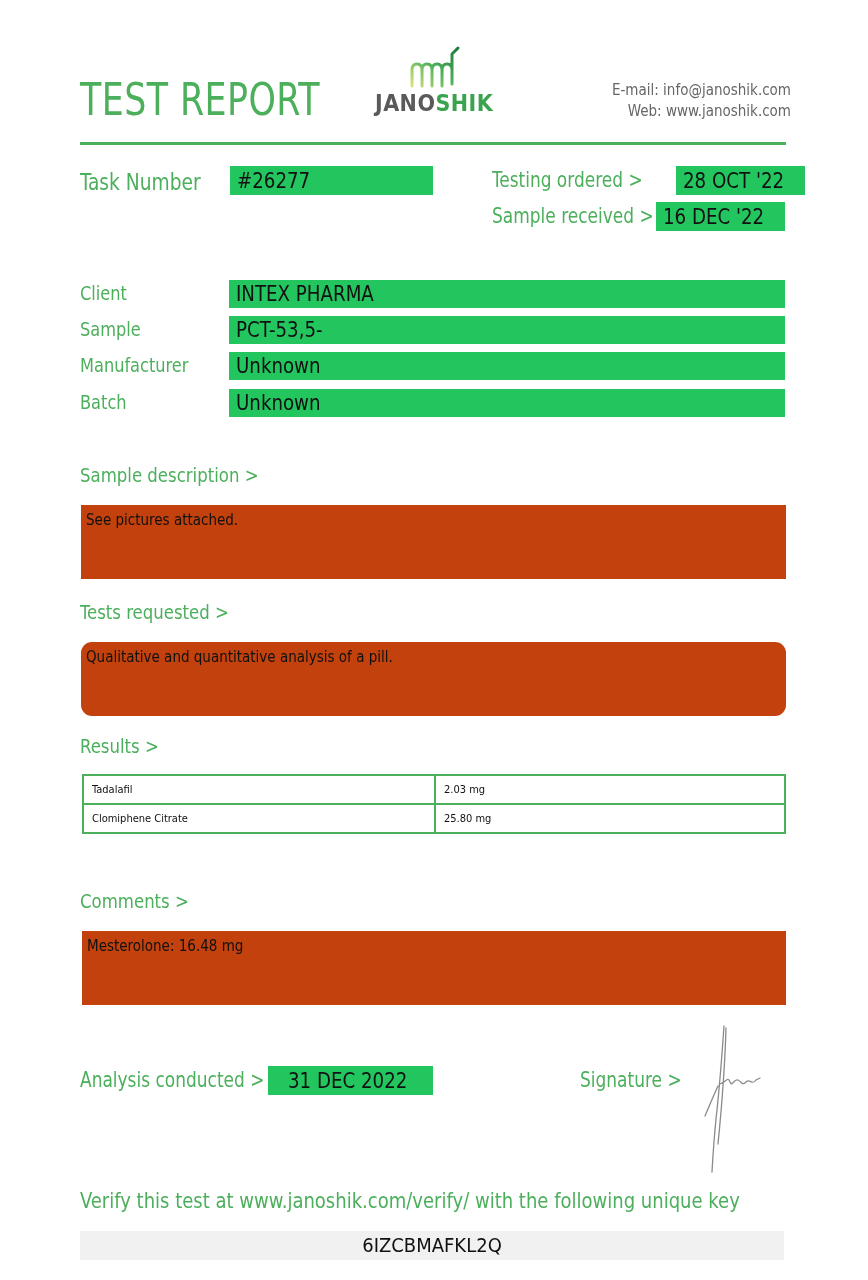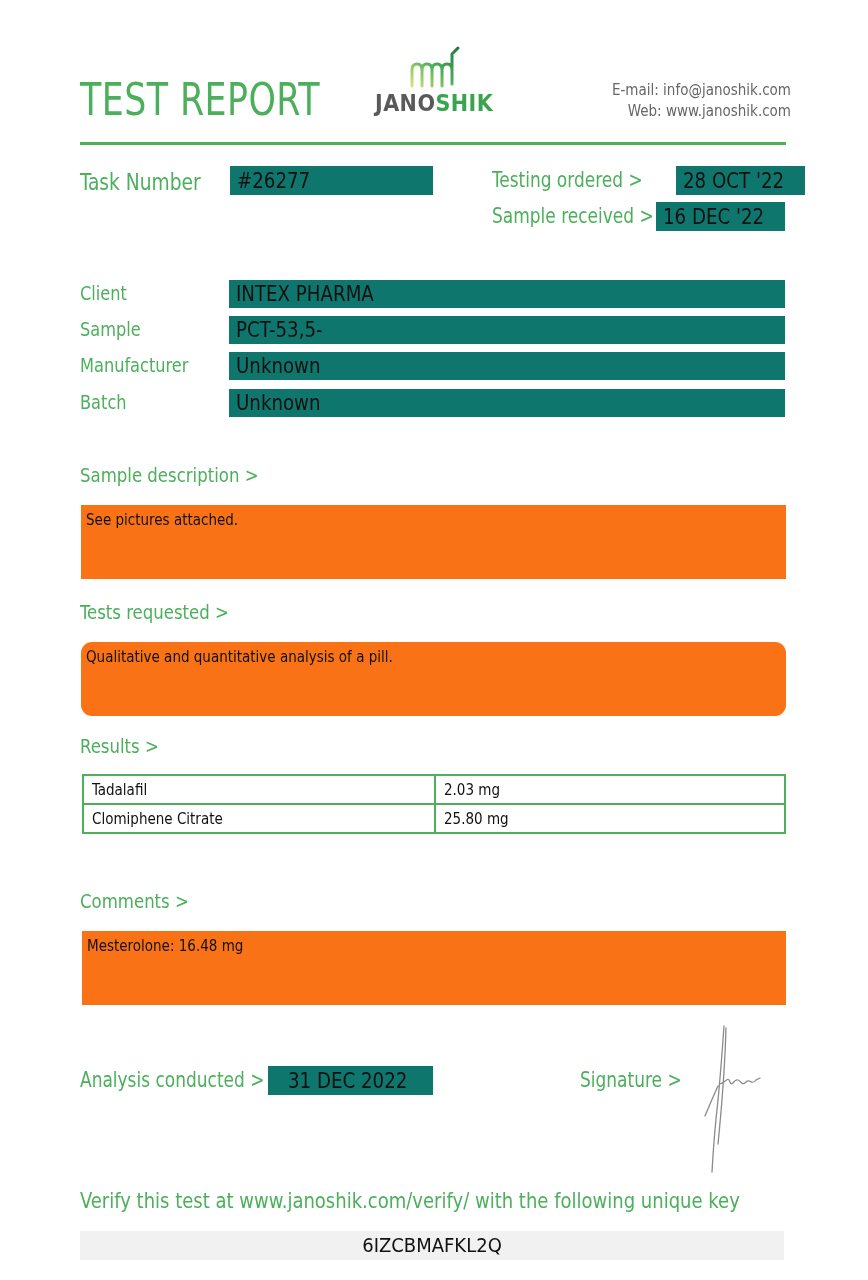--- a/index.html
+++ b/index.html
@@ -9,26 +9,26 @@
   .title { left:80px; top:74px; font-size:44px; color:#4caf5c; letter-spacing:0.5px;
            font-family:"DejaVu Sans","Liberation Sans",sans-serif; font-stretch:condensed; transform:scaleX(0.88); transform-origin:left; }
   .logo { left:372px; top:44px; width:130px; height:78px; }
   .logo-text { position:absolute; left:3px; top:46px; font-size:23px; font-weight:bold; letter-spacing:0.5px;
                font-family:"DejaVu Sans","Liberation Sans",sans-serif; transform:scaleX(0.9); transform-origin:left; }
   .logo-text .dark { color:#5a5a5a; }
   .logo-text .grad { color:#3aa34e; }
   .contact { right:77px; top:80px; text-align:right; font-size:15px; color:#666; line-height:21px; }
   .hr { left:80px; top:142px; width:706px; height:3px; background:#4caf5c; }
   .lbl { font-size:21px; color:#4caf5c; transform:scaleX(0.9); transform-origin:left; white-space:nowrap; }
-  .val-box { background:#0f766e; color:#111; font-size:22px; padding-left:7px; box-sizing:border-box; white-space:nowrap; }
+  .val-box { background:#22c55e; color:#111; font-size:22px; padding-left:7px; box-sizing:border-box; white-space:nowrap; }
   .val-box span { display:inline-block; transform:scaleX(0.92); transform-origin:left; }
   .section-h { font-size:20px; color:#4caf5c; transform:scaleX(0.92); transform-origin:left; white-space:nowrap; }
-  .textbox { background:#f97316; font-size:15px; color:#111; padding:6px 5px; box-sizing:border-box; }
+  .textbox { background:#c2410c; font-size:15px; color:#111; padding:6px 5px; box-sizing:border-box; }
   table.results { border-collapse:collapse; position:absolute; left:82px; top:774px; width:704px; }
-  table.results td { border:2px solid #4caf5c; height:27px; padding:0 8px; font-size:15px; color:#111; }
+  table.results td { border:2px solid #4caf5c; height:27px; padding:0 8px; font-size:11px; color:#111; }
   .key-box { left:80px; top:1231px; width:704px; height:29px; background:#f1f1f1; text-align:center; font-size:20px; line-height:29px; color:#111; }
   .verify { left:80px; top:1188px; font-size:22px; color:#4caf5c; white-space:nowrap; transform:scaleX(0.91); transform-origin:left; }
 </style>
 </head>
 <body>
 
 <div class="abs title">TEST REPORT</div>
 
 <div class="abs logo">
   <svg width="130" height="48" viewBox="0 0 130 48" style="position:absolute;left:0;top:0">

